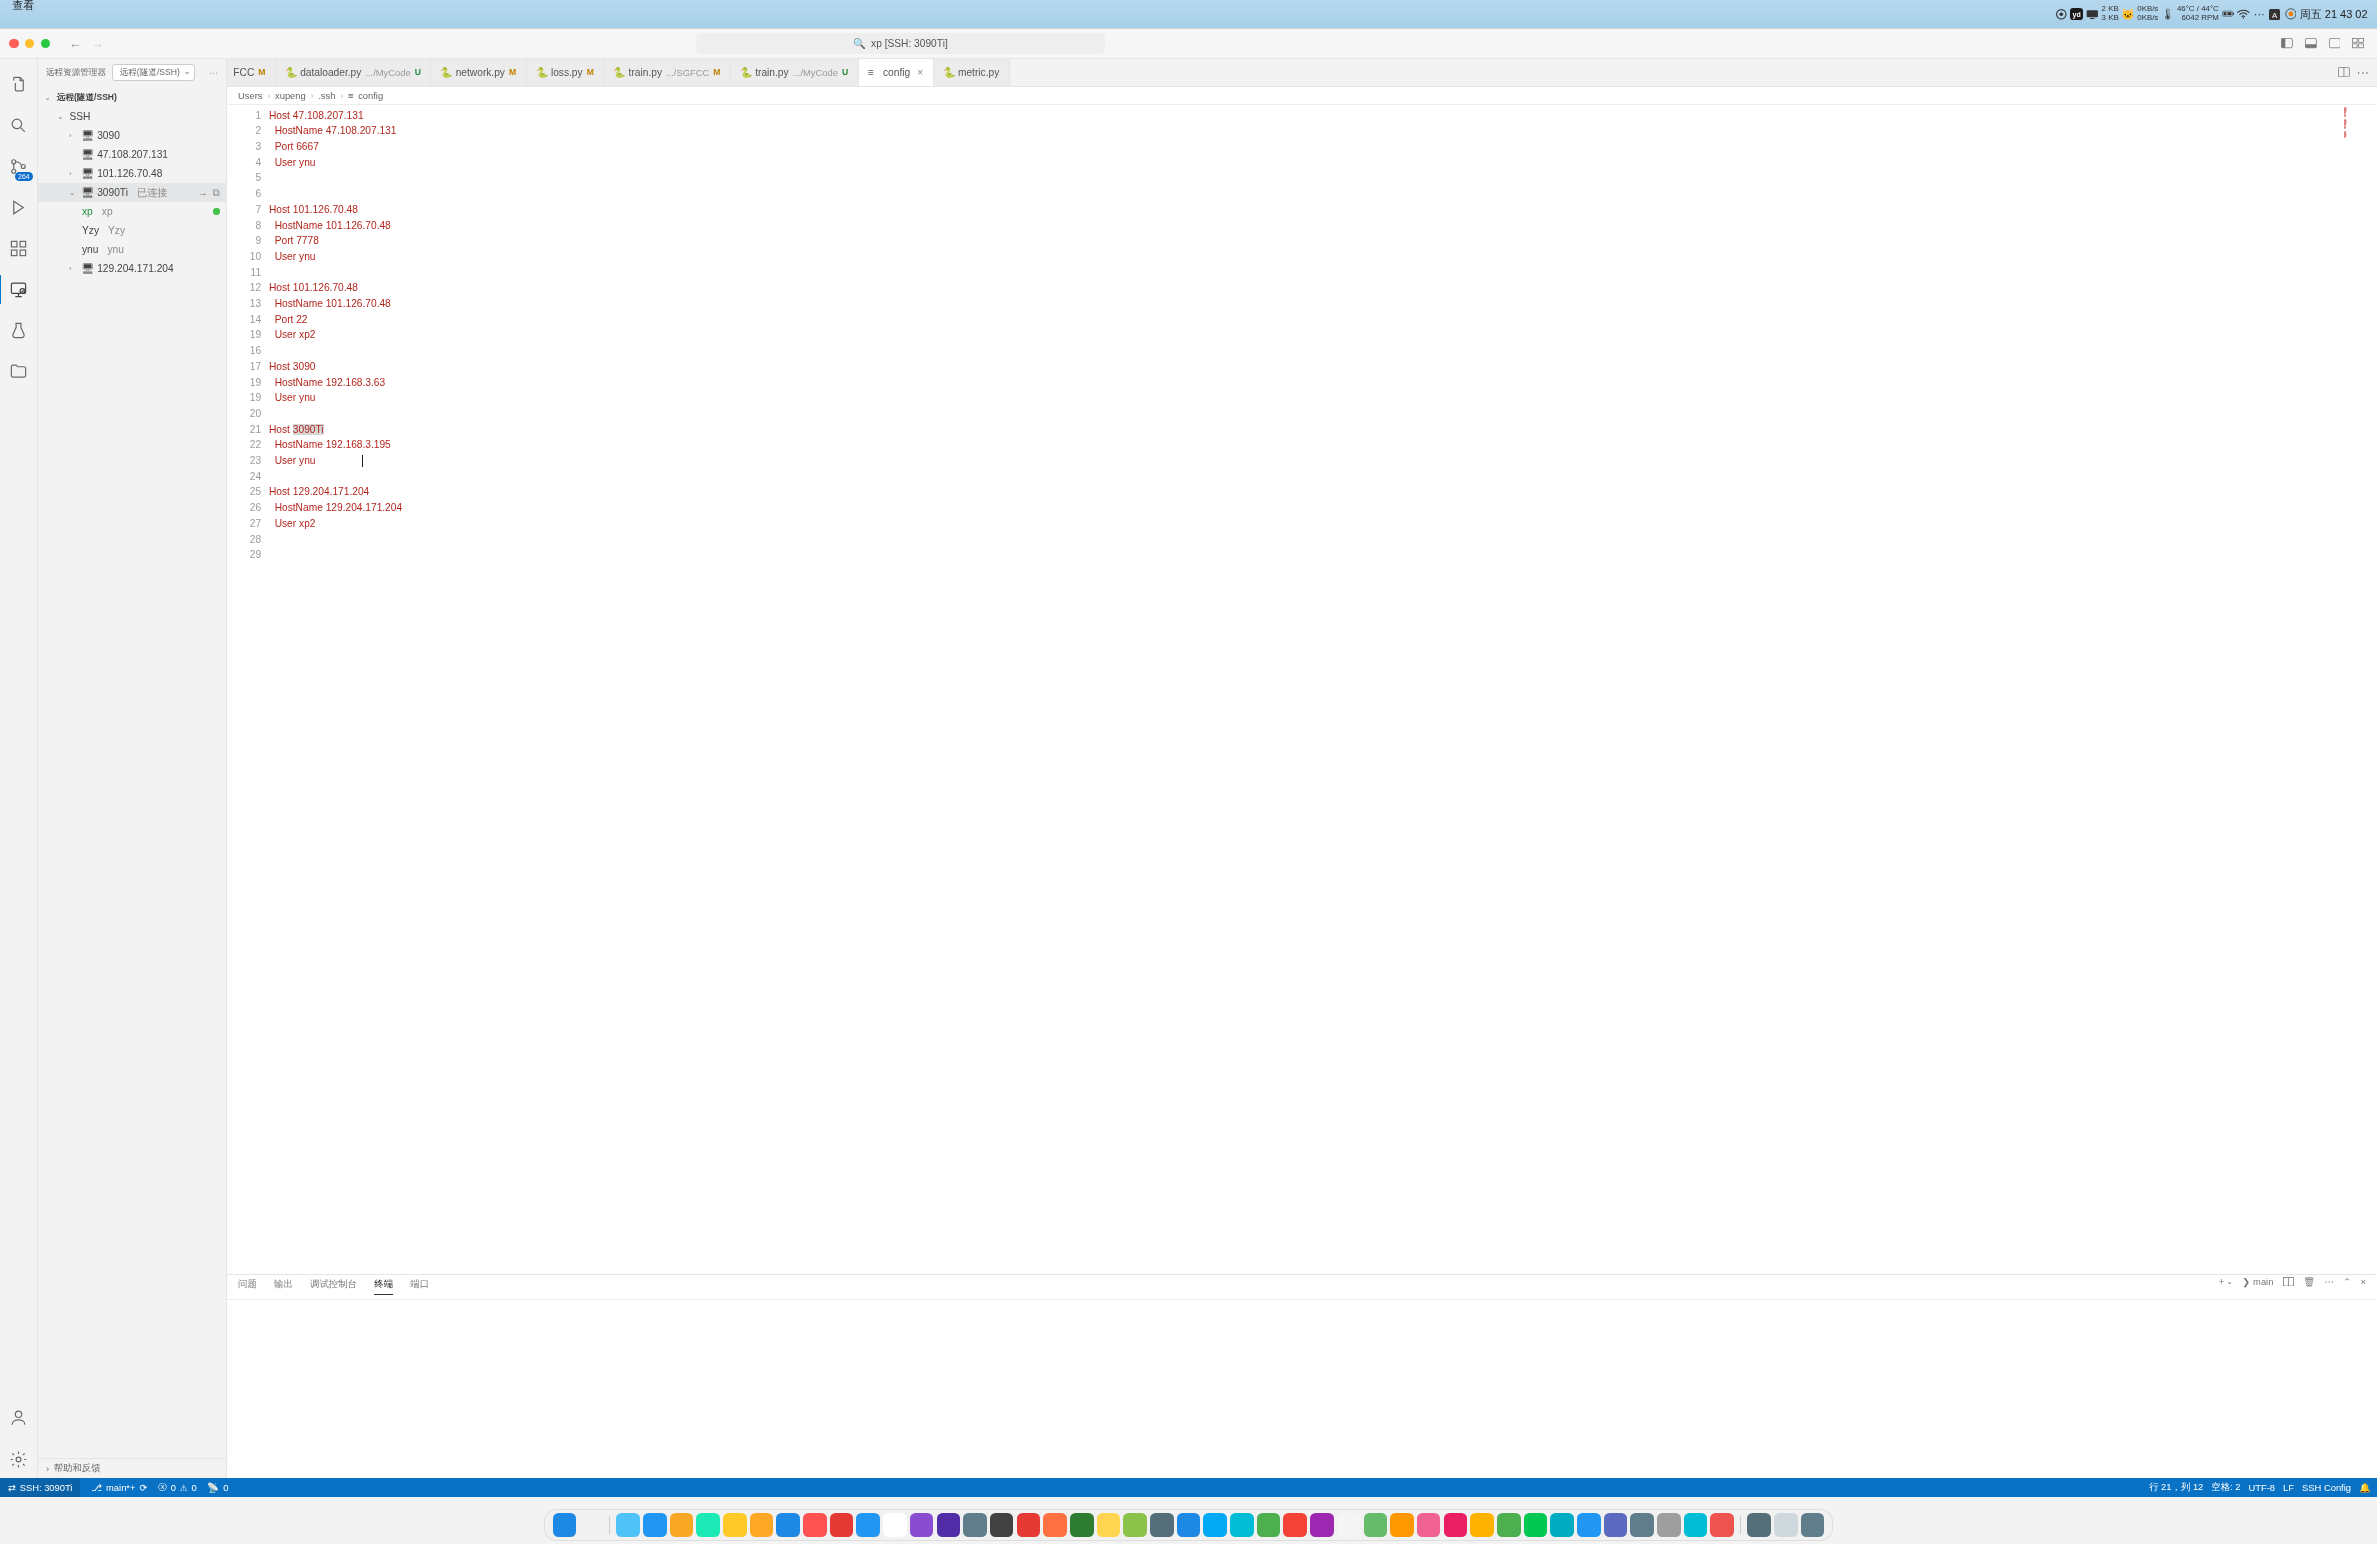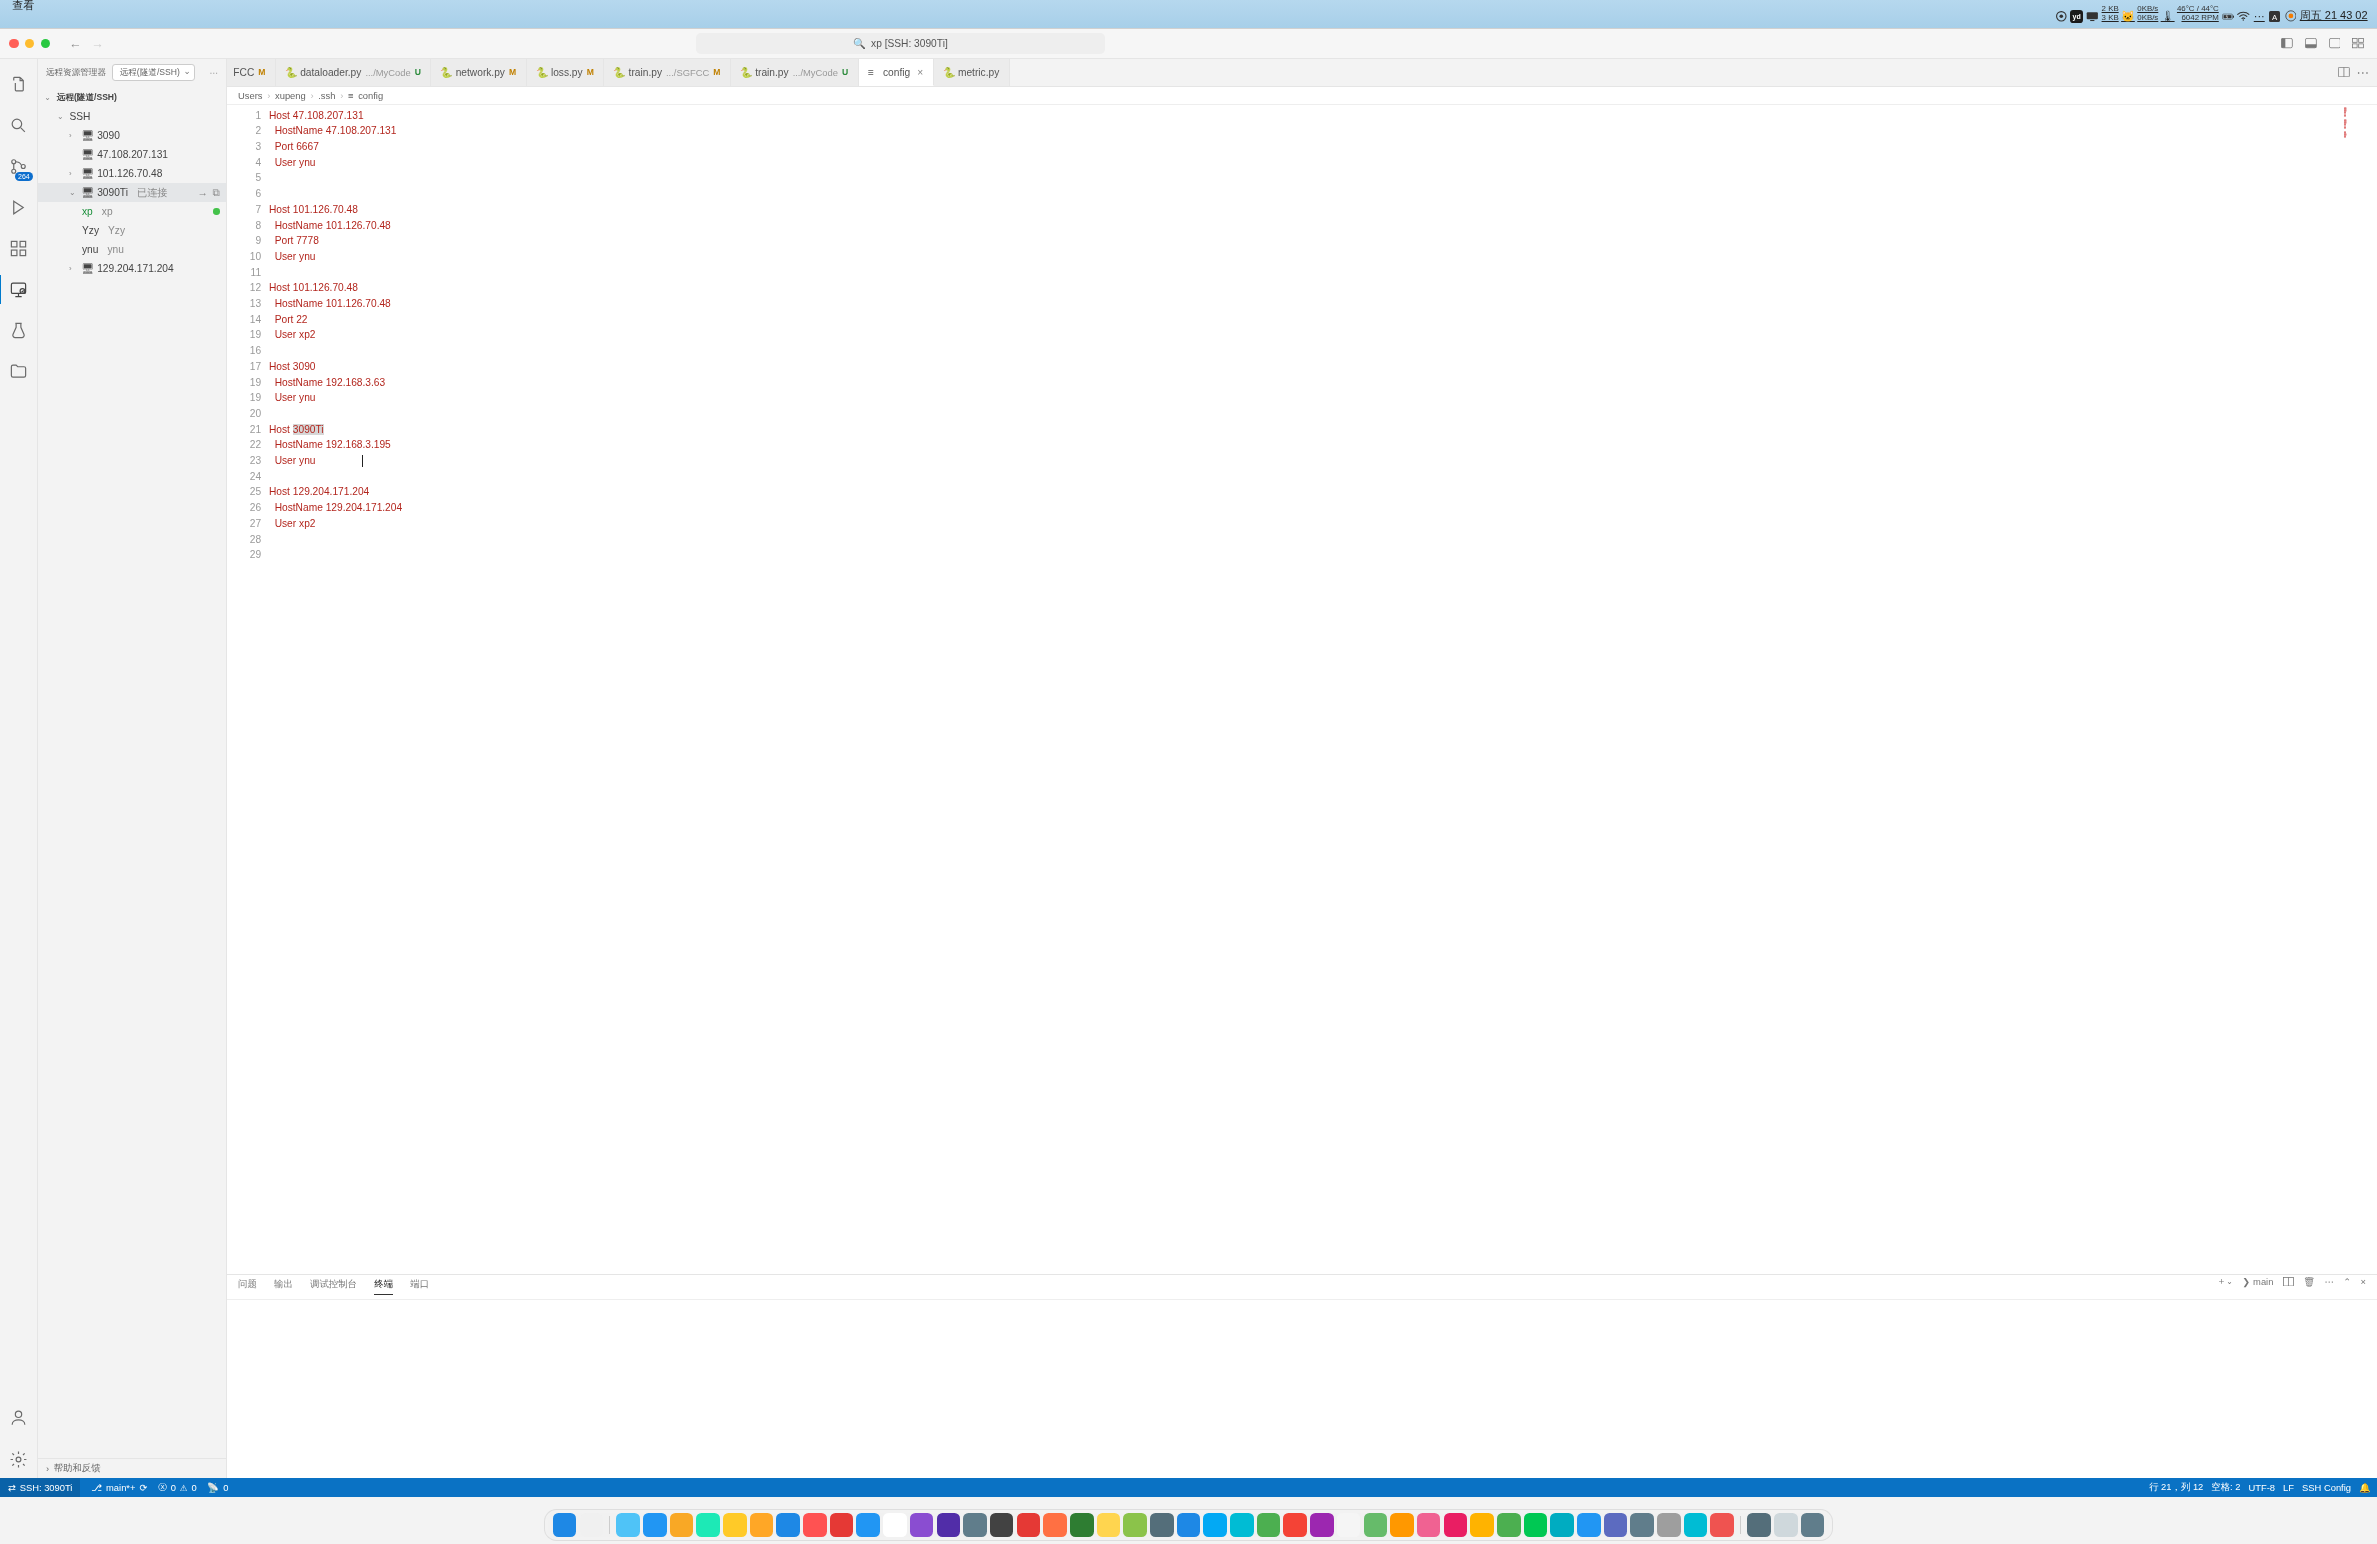--- a/index.html
+++ b/index.html
@@ -1,21 +1,21 @@
 <!DOCTYPE html>
 <html style="font-size:12.6px"><head>
 <meta charset="utf-8">
 <style>
 * { margin: 0; padding: 0; box-sizing: border-box; font-family: -apple-system, "SF Pro", "Helvetica Neue", Arial, sans-serif; }
 html, body { width: 100%; height: 100%; overflow: hidden; background: #f3f3f3; }
 
 .menubar { height: 28px; background: linear-gradient(#b6d8ee,#a7cfe9); display: flex; align-items: center; padding: 0 9.4px; gap: 14px; font-size: 11px; color: #222; }
 .menubar-left { display: flex; align-items: center; gap: 14px; flex-direction: column; }
 .menubar-left .apple { font-size: 12.6px; }
-.menubar-right { margin-left: auto; display: flex; align-items: flex-end; gap: 3px; text-decoration: underline; }
+.menubar-right { margin-left: auto; display: flex; align-items: center; gap: 3px; }
 .mb-stat { font-size: 7.9px; line-height: 8.6px; text-align: right; color: #333; }
 .mb-icon { width: 12.6px; height: 12.6px; display: inline-flex; align-items: center; justify-content: center; }
 .mb-pill { width: 12.6px; height: 12.6px; border-radius: 3.1px; background: #1a1a1a; color: #fff; font-size: 7px; display: inline-flex; align-items: center; justify-content: center; font-weight: 600; }
 
 .window { position: absolute; top: 28px; left: 0; right: 0; bottom: 47px; background: #fff; display: flex; flex-direction: column; border-top: 0.8px solid #d0d0d0; }
 
 .titlebar { height: 30px; background: #f6f6f6; border-bottom: 0.8px solid #e5e5e5; display: flex; align-items: center; padding: 0 9.4px; gap: 6.3px; }
 .traffic { display: flex; gap: 6.3px; }
 .traffic span { width: 9.4px; height: 9.4px; border-radius: 50%; }
 .tl-red { background: #ff5f57; }

